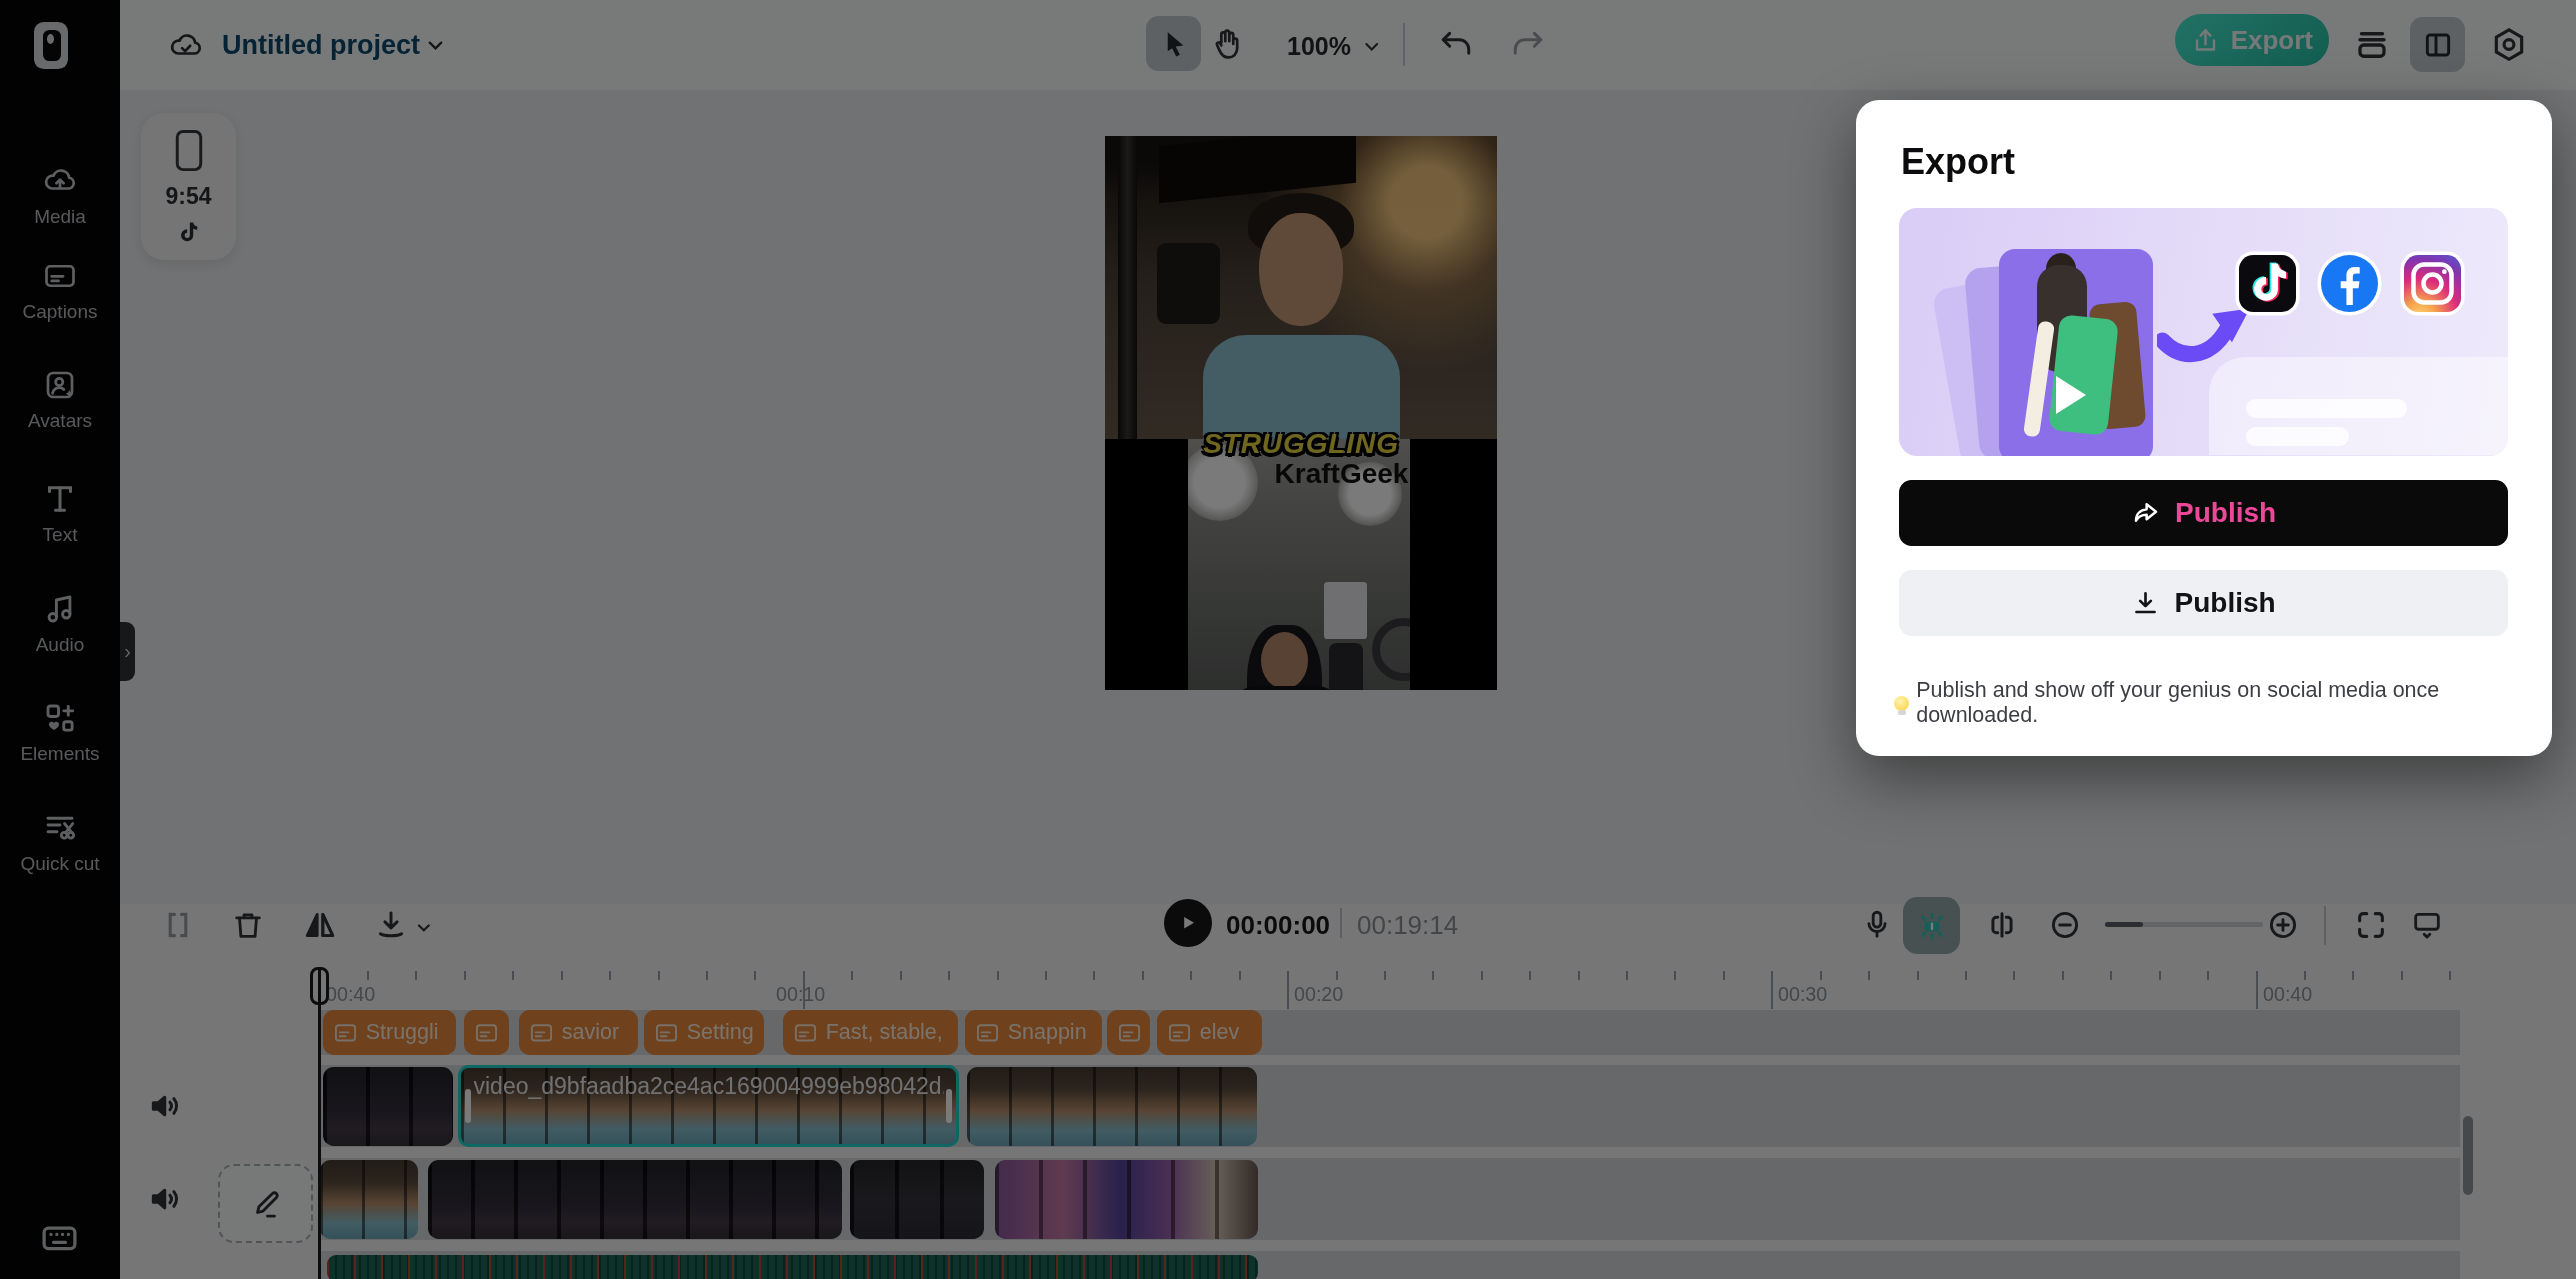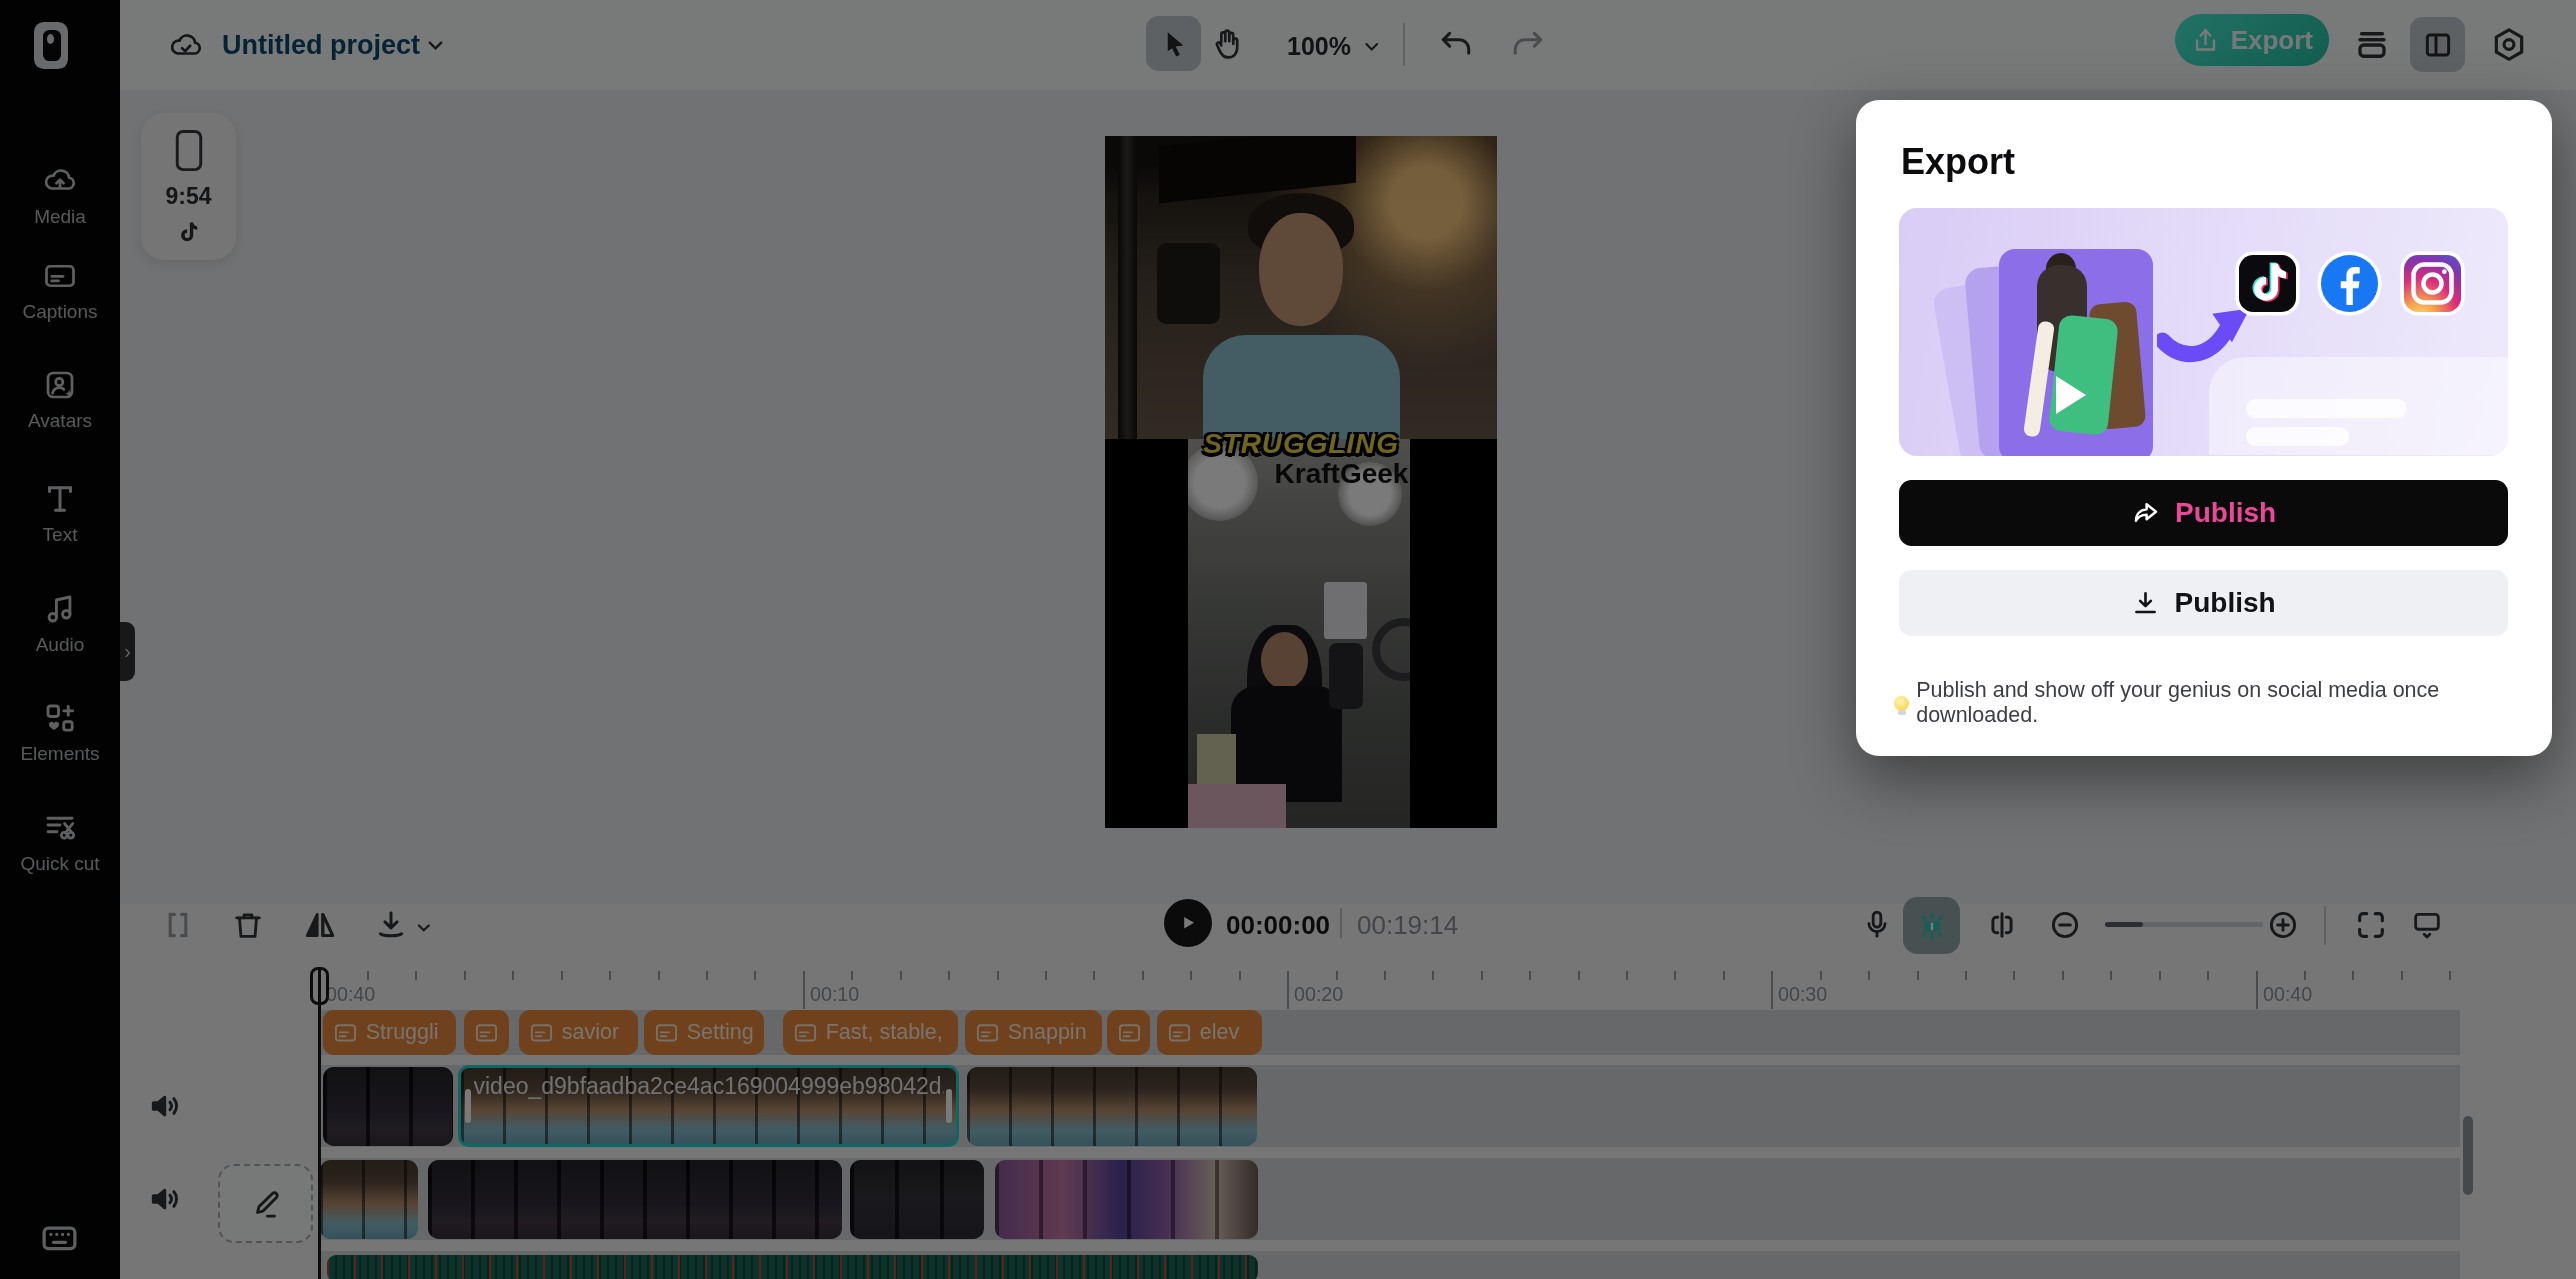--- a/index.html
+++ b/index.html
@@ -30,21 +30,21 @@
   .expander{left:120px;top:622px;width:15px;height:59px;background:#303336;
       border-radius:0 9px 9px 0;z-index:2;display:flex;align-items:center;justify-content:center;
       color:#cfd3d6;font-size:19.7px;}
 
   
   .canvas{left:120px;top:90px;width:2456px;height:815px;background:#edeff1;}
   .ratio-card{left:141px;top:113px;width:95px;height:147px;border-radius:23px;background:#f4f5f7;
       box-shadow:0 3.6px 12.5px rgba(0,0,0,.10);display:flex;flex-direction:column;align-items:center;
       justify-content:center;gap:9px;color:#34373b;}
   .ratio-label{font-size:23px;font-weight:600;color:#2c2f33;}
-  .preview{left:1105px;top:136px;width:392px;height:692px;background:#737373;overflow:hidden;}
+  .preview{left:1105px;top:136px;width:392px;height:554px;background:#737373;overflow:hidden;}
   .vid-top{position:absolute;left:0;top:0;width:392px;height:303px;
       background:
         radial-gradient(circle at 82% 22%, rgba(255,206,130,.95) 0 9%, rgba(255,190,110,.35) 22%, transparent 42%),
         linear-gradient(180deg,#171310 0 9%, #2c2620 20%, #4c4137 46%, #5e5043 74%, #675a4b 100%);}
   .pole{position:absolute;left:12.5px;top:0;width:19.7px;height:303px;background:linear-gradient(90deg,#11100e,#3c3834,#121110);}
   .pole2{position:absolute;left:52px;top:107px;width:63px;height:81px;background:#201c18;border-radius:9px;}
   .tv{position:absolute;left:54px;top:0;width:197px;height:57px;background:#0e0c0a;transform:skewY(-6deg);}
   .head{position:absolute;left:154px;top:77px;width:84px;height:113px;border-radius:48%;background:#c79a78;}
   .hair{position:absolute;left:143px;top:57px;width:106px;height:63px;border-radius:50% 50% 40% 40%;background:#241d16;}
   .shirt{position:absolute;left:98px;top:199px;width:197px;height:104px;border-radius:43px 43px 0 0;background:#8fc2d3;}
@@ -477,21 +477,21 @@
       <div class="tick" style="left: 367px; top: 971px; height: 9px;"></div>
       <div class="tick" style="left: 415px; top: 971px; height: 9px;"></div>
       <div class="tick" style="left: 464px; top: 971px; height: 9px;"></div>
       <div class="tick" style="left: 512px; top: 971px; height: 9px;"></div>
       <div class="tick" style="left: 561px; top: 971px; height: 9px;"></div>
       <div class="tick" style="left: 609px; top: 971px; height: 9px;"></div>
       <div class="tick" style="left: 658px; top: 971px; height: 9px;"></div>
       <div class="tick" style="left: 706px; top: 971px; height: 9px;"></div>
       <div class="tick" style="left: 754px; top: 971px; height: 9px;"></div>
       <div class="tick" style="left: 803px; top: 971px; height: 38px;"></div>
-      <div class="tick-label" style="left: 810px; top: 983px;">00:10</div>
+      <div class="tick-label" style="left: 776px; top: 983px;">00:10</div>
       <div class="tick" style="left: 851px; top: 971px; height: 9px;"></div>
       <div class="tick" style="left: 900px; top: 971px; height: 9px;"></div>
       <div class="tick" style="left: 948px; top: 971px; height: 9px;"></div>
       <div class="tick" style="left: 997px; top: 971px; height: 9px;"></div>
       <div class="tick" style="left: 1045px; top: 971px; height: 9px;"></div>
       <div class="tick" style="left: 1093px; top: 971px; height: 9px;"></div>
       <div class="tick" style="left: 1142px; top: 971px; height: 9px;"></div>
       <div class="tick" style="left: 1190px; top: 971px; height: 9px;"></div>
       <div class="tick" style="left: 1239px; top: 971px; height: 9px;"></div>
       <div class="tick" style="left: 1287px; top: 971px; height: 38px;"></div>

